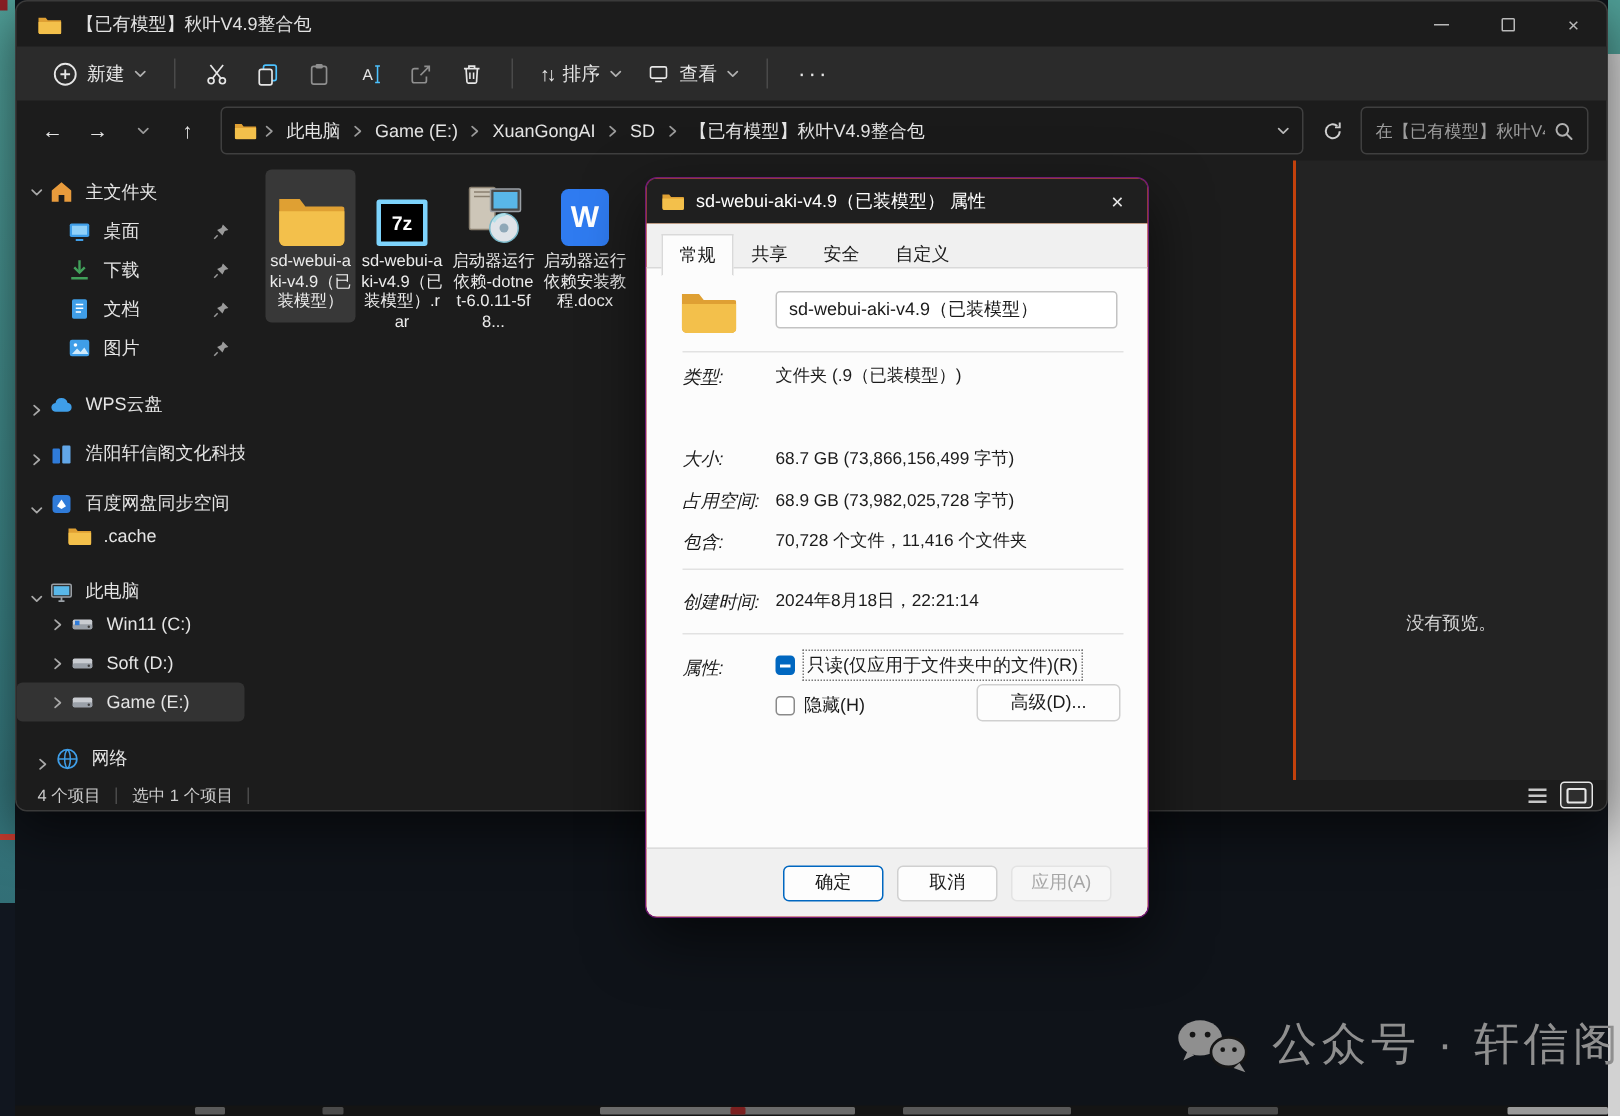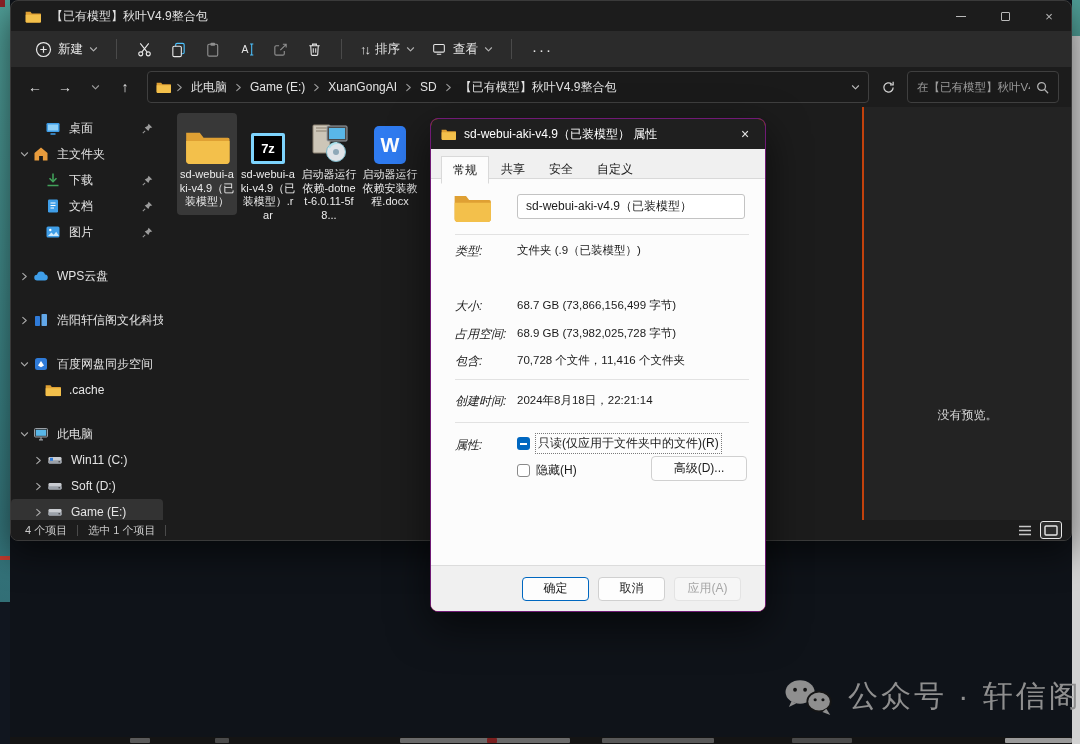--- a/index.html
+++ b/index.html
@@ -58,21 +58,21 @@
   .content { position:absolute; top:106px; left:0; right:0; bottom:20px; display:flex; }
 
   
   .sidebar { width:158px; padding-top:8px; flex:none; }
   .si { height:26px; display:flex; align-items:center; font-size:12px; color:#e4e4e4; border-radius:4px; margin-right:6px; }
   .si.sel { background:#333333; }
   .si .chev { width:18px; display:flex; justify-content:center; color:#a8a8a8; flex:none; }
   .si .s-ic { width:16px; height:16px; margin-right:8px; flex:none; }
   .si .s-label { white-space:nowrap; overflow:hidden; }
   .si .pin { margin-left:auto; margin-right:10px; color:#9a9a9a; flex:none; }
-  .gap-top { margin-top:18px; }
+  .gap-top { margin-top:7px;align-items:flex-end; }
 
   
   .filepane { flex:1; padding:6px 0 0 8px; min-width:0; }
   .tiles { display:flex; align-items:flex-start; }
   .tile { width:60px; padding:5px 2px 6px; border-radius:4px; text-align:center; margin-right:1px; }
   .tile.sel { background:#383838; }
   .tile .ticon { height:46px; display:flex; align-items:flex-end; justify-content:center; }
   .tile .tname { margin-top:4px; font-size:11px; line-height:13.5px; color:#ececec; word-break:break-all; }
   .zip7 { width:34px; height:31px; background:#7dd3fc; padding:3px; border-radius:2px; }
   .zip7-in { width:100%; height:100%; background:#000; color:#fff; font-weight:bold; font-size:13px;
@@ -333,43 +333,43 @@
       <span class="ph">在【已有模型】秋叶V4.9...</span>
       <svg width="13" height="13" viewBox="0 0 14 14" style="color:#b0b0b0">
           <use href="#sy-search"></use>
         </svg>
     </div>
   </div>
 
   <div class="content">
 
     <div class="sidebar">
+      <div class="si" style="padding-left:4px">
+        <span class="chev">
+            <svg width="9" height="7" viewBox="0 0 10 8">
+              <use href="#sy-cd"></use>
+            </svg>
+          </span>
+        <svg class="s-ic" viewBox="0 0 16 16">
+            <path d="M8 1.5 14.5 7v7.5h-4.6V10H6.1v4.5H1.5V7z" fill="#e89b3c"></path>
+          </svg>
+        <span class="s-label">主文件夹</span>
+      </div>
       <div class="si" style="padding-left:34px">
         <svg class="s-ic" viewBox="0 0 16 16">
             <rect x="1.5" y="3" width="13" height="9" rx="1.2" fill="#3f9ee8"></rect>
             <rect x="3" y="4.5" width="10" height="6" fill="#8fd0f8"></rect>
             <path d="M5.5 14h5" stroke="#3f9ee8" stroke-width="1.4"></path>
           </svg>
         <span class="s-label">桌面</span>
         <span class="pin">
             <svg width="11" height="11" viewBox="0 0 12 12">
               <use href="#sy-pin"></use>
             </svg>
           </span>
-      </div>
-      <div class="si" style="padding-left:4px">
-        <span class="chev">
-            <svg width="9" height="7" viewBox="0 0 10 8">
-              <use href="#sy-cd"></use>
-            </svg>
-          </span>
-        <svg class="s-ic" viewBox="0 0 16 16">
-            <path d="M8 1.5 14.5 7v7.5h-4.6V10H6.1v4.5H1.5V7z" fill="#e89b3c"></path>
-          </svg>
-        <span class="s-label">主文件夹</span>
       </div>
       <div class="si" style="padding-left:34px">
         <svg class="s-ic" viewBox="0 0 16 16">
             <path d="M8 1.5V9" stroke="#41a05a" stroke-width="1.6" fill="none"></path>
             <path d="M4.5 6.2 8 9.7l3.5-3.5" stroke="#41a05a" stroke-width="1.6" fill="none"></path>
             <path d="M2.5 13.5h11" stroke="#41a05a" stroke-width="1.6"></path>
           </svg>
         <span class="s-label">下载</span>
         <span class="pin">
             <svg width="11" height="11" viewBox="0 0 12 12">

